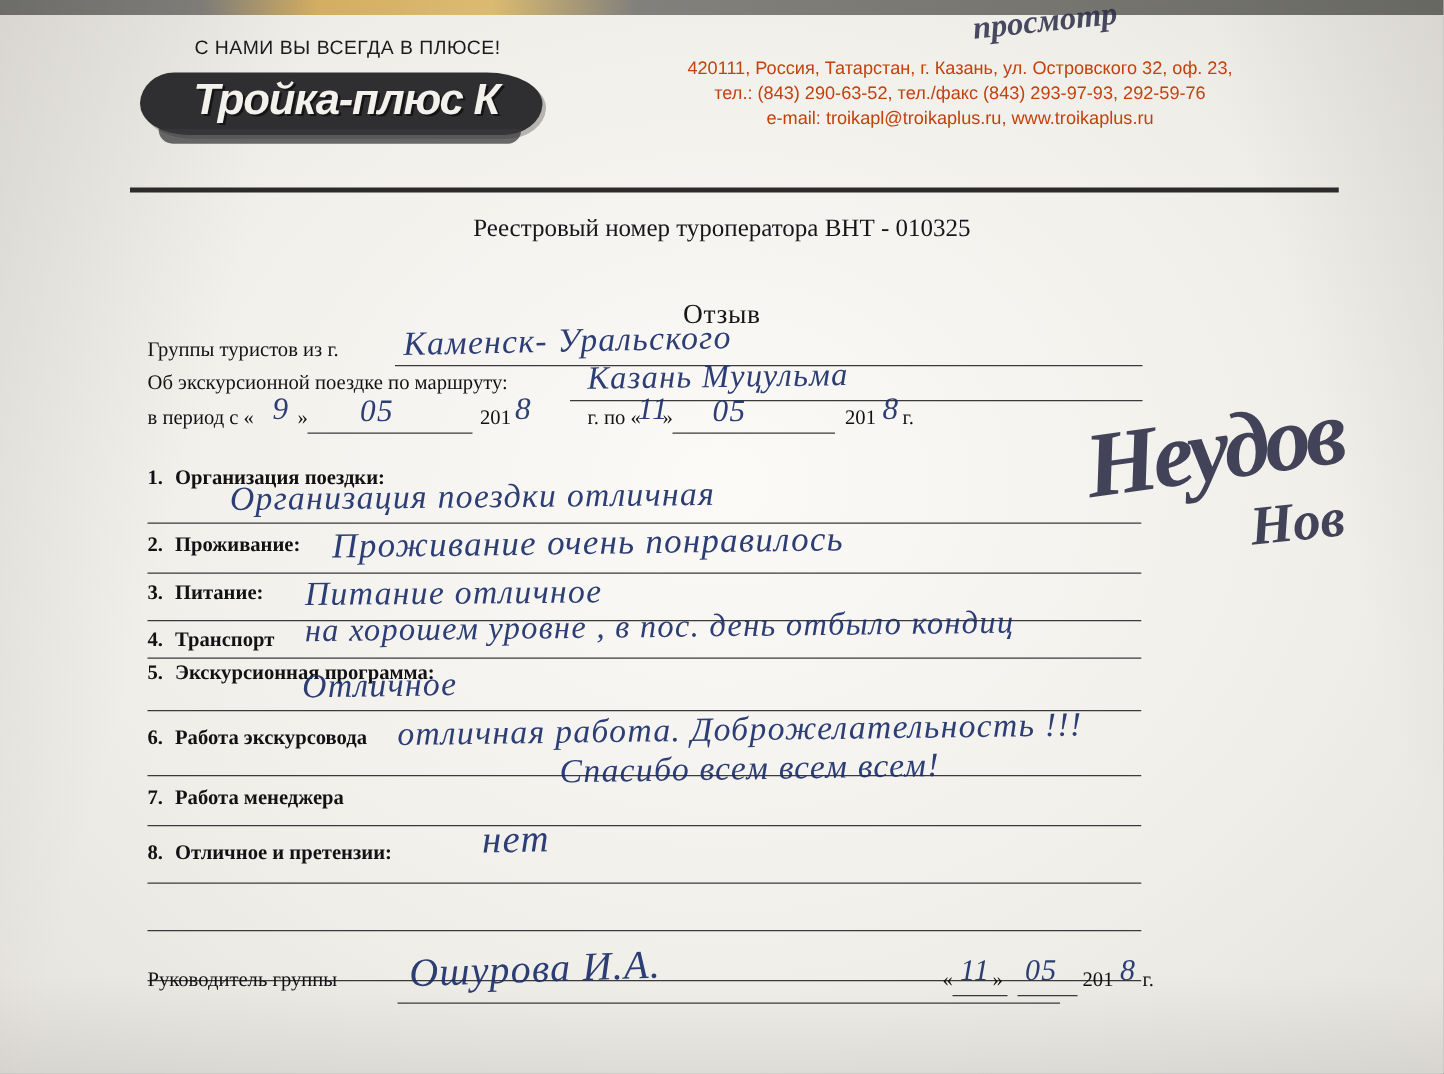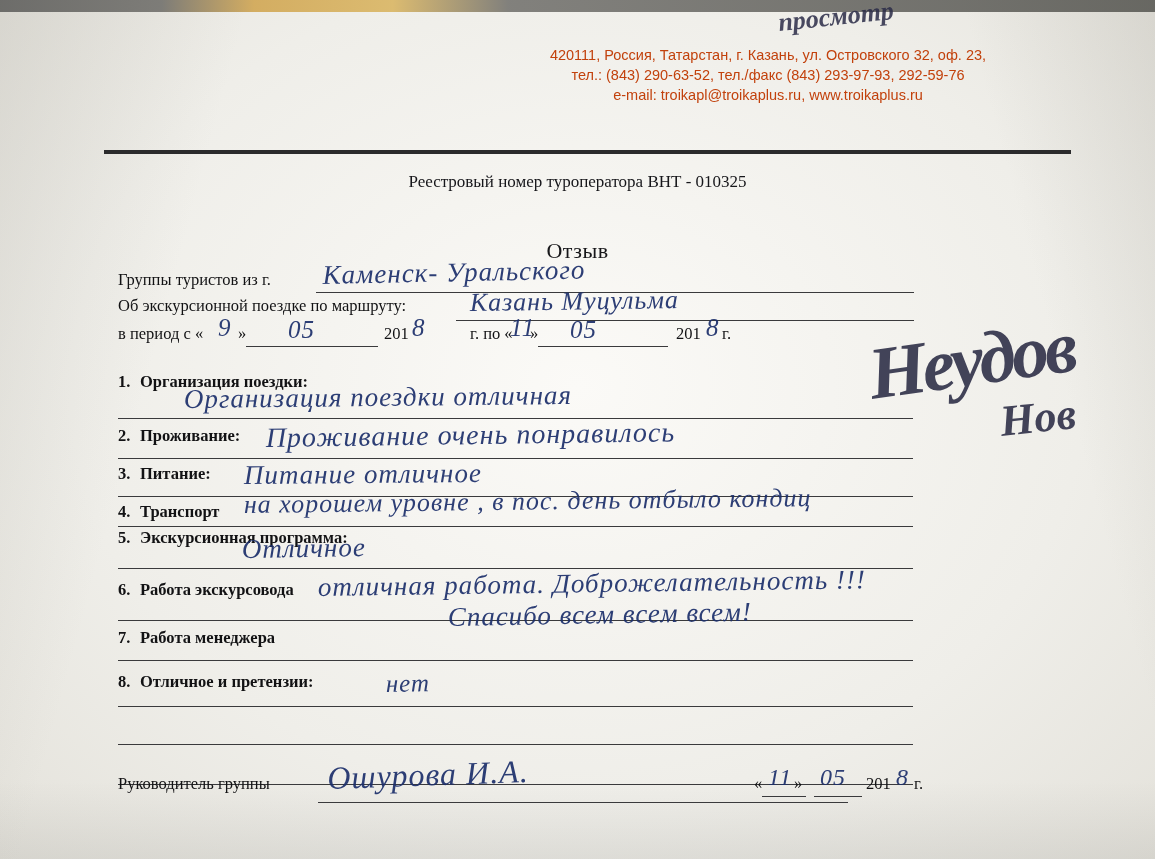--- a/index.html
+++ b/index.html
@@ -123,21 +123,21 @@
     height: 4px;
     background: #2b2b2c;
     top: 150px;
   }
   .reg-number {
     position: absolute;
     top: 172px;
     left: 0; right: 0;
     text-align: center;
     font-family: "Liberation Serif", serif;
-    font-size: 17px;
+    font-size: 20px;
     color: #16161a;
   }
 
   .doc-title {
     position: absolute;
     top: 238px;
     left: 0; right: 0;
     text-align: center;
     font-family: "Liberation Serif", serif;
     font-weight: 400;
@@ -198,20 +198,27 @@
 </head>
 <body>
 
 <div class="page">
   <div class="paper-shade"></div>
   <div class="topbar"></div>
 
   <div class="scrawl" style="left:778px; top:2px; font-size:26px; transform:rotate(-6deg); color:#2b2c48;">просмотр</div>
 
   <div class="header">
+    <div class="logo-block">
+      <div class="slogan">С НАМИ ВЫ ВСЕГДА В ПЛЮСЕ!</div>
+      <div class="logo-plate">
+        <div class="blob"></div>
+        <div class="logo-text">Тройка-плюс К</div>
+      </div>
+    </div>
     <div class="company-block">
       <div class="company-line company-addr">420111, Россия, Татарстан, г. Казань, ул. Островского 32, оф. 23,</div>
       <div class="company-line">тел.: (843) 290-63-52, тел./факс (843) 293-97-93, 292-59-76</div>
       <div class="company-line">e-mail: troikapl@troikaplus.ru, www.troikaplus.ru</div>
     </div>
   </div>
 
   <div class="rule"></div>
   <div class="reg-number">Реестровый номер туроператора ВНТ - 010325</div>
 
@@ -282,21 +289,21 @@
 
     <div class="label bold" style="position:absolute; left:0; top:366px;">7.</div>
     <div class="label bold" style="position:absolute; left:22px; top:366px;">Работа менеджера</div>
     <div class="line" style="left:0; top:398px; width:795px;"></div>
     <div class="hand" style="left:200px; top:366px; font-size:27px;"></div>
 
     <div class="label bold" style="position:absolute; left:0; top:410px;">8.</div>
     <div class="label bold" style="position:absolute; left:22px; top:410px;">Отличное и претензии:</div>
     <div class="line" style="left:0; top:444px; width:795px;"></div>
     <div class="line" style="left:0; top:482px; width:795px;"></div>
-    <div class="hand" style="left:268px; top:408px; font-size:25px; transform:rotate(-1deg);">нет</div>
+    <div class="hand" style="left:268px; top:392px; font-size:31px; transform:rotate(-1deg);">нет</div>
 
     <div class="line" style="left:0; top:522px; width:795px;"></div>
   </div>
 
   <div class="scrawl" style="left:868px; top:318px; font-size:74px; transform:rotate(-8deg); letter-spacing:-4px;">Неудов</div>
   <div class="scrawl" style="left:1000px; top:392px; font-size:44px; transform:rotate(-6deg);">Нов</div>
 
   <div class="footer-sign">
     <span class="label" style="position:absolute; left:0; top:14px;">Руководитель группы</span>
     <div class="line" style="left:200px; top:42px; width:530px;"></div>

